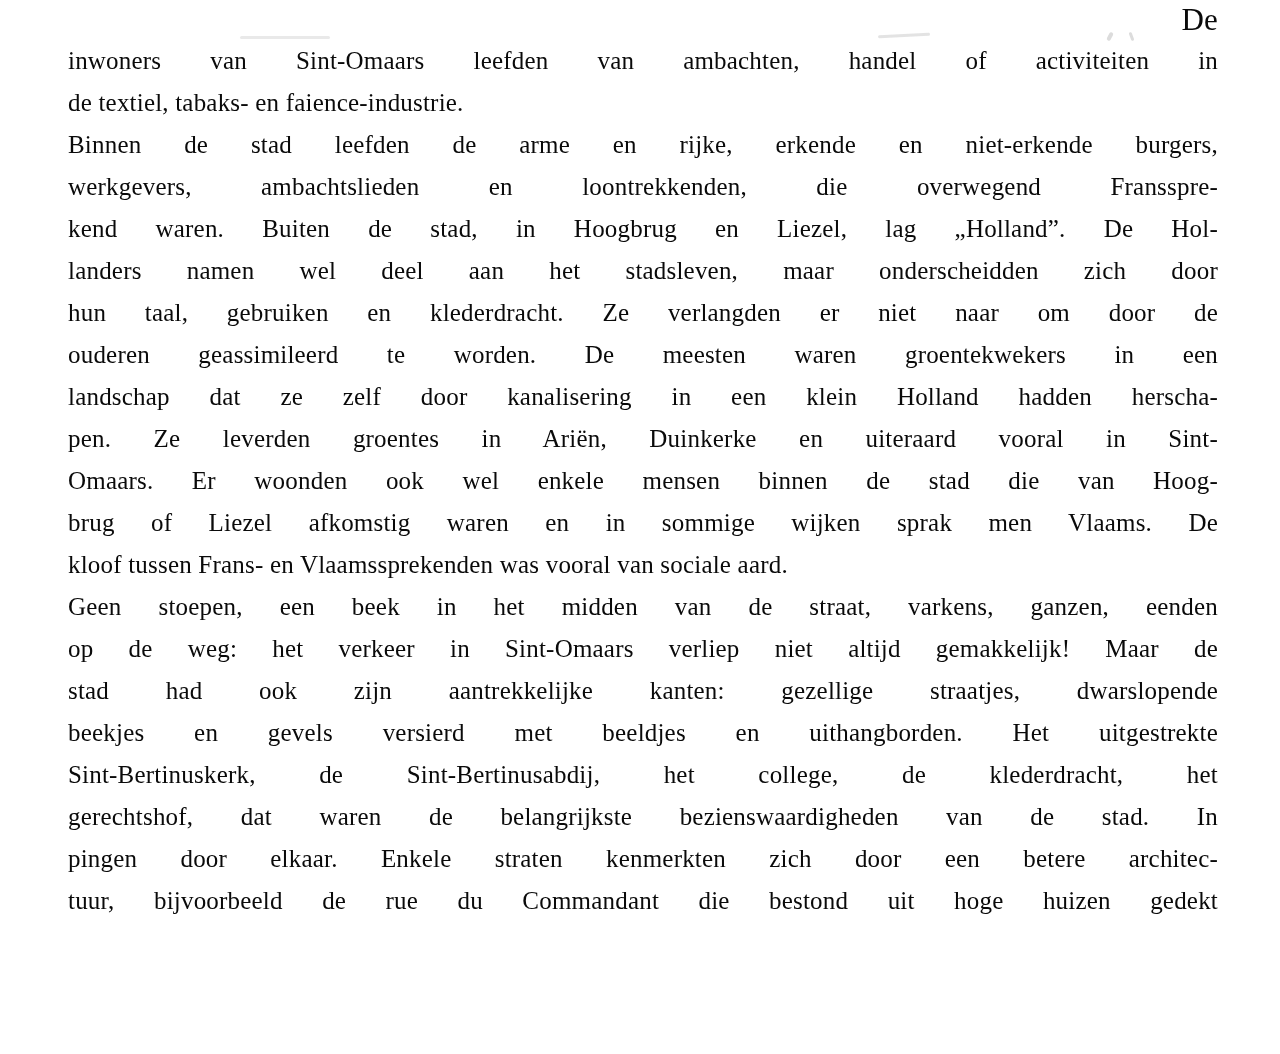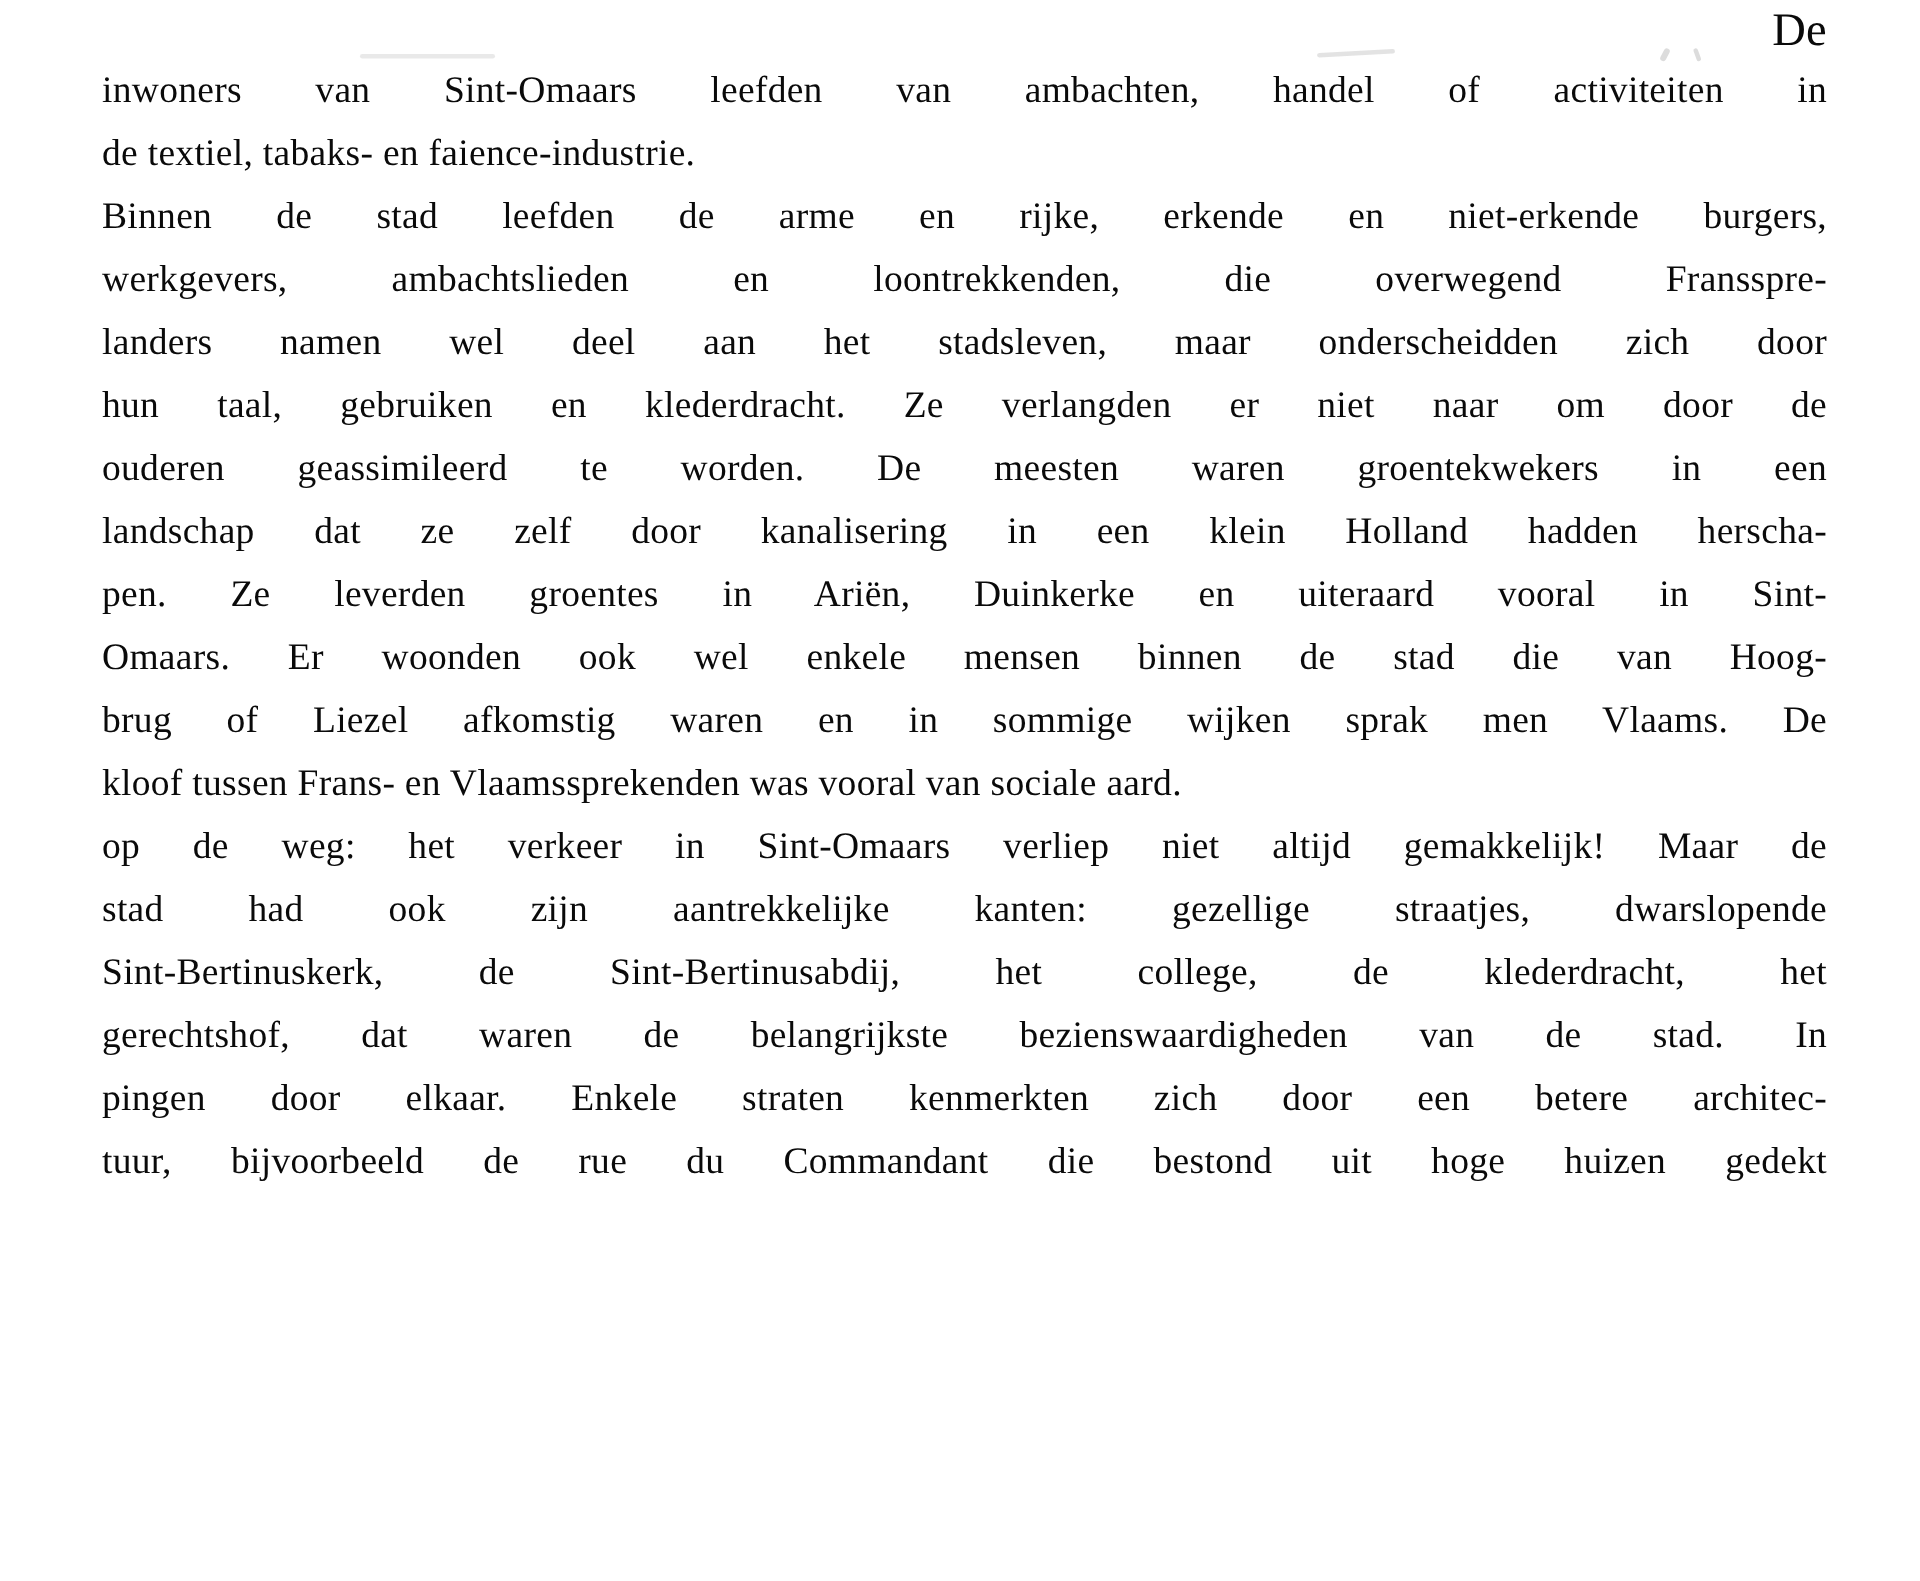--- a/index.html
+++ b/index.html
@@ -70,30 +70,33 @@
   <div class="artifact a4"></div>
 
   <div class="text-block">
     <div class="line hang">De</div>
 
     <div id="lines-container">
         <div class="line j">inwoners van Sint-Omaars leefden van ambachten, handel of activiteiten in</div>
         <div class="line l">de textiel, tabaks- en faience-industrie.</div>
         <div class="line j">Binnen de stad leefden de arme en rijke, erkende en niet-erkende burgers,</div>
         <div class="line j">werkgevers, ambachtslieden en loontrekkenden, die overwegend Fransspre-</div>
+        <div class="line j">kend waren. Buiten de stad, in Hoogbrug en Liezel, lag „Holland”. De Hol-</div>
         <div class="line j">landers namen wel deel aan het stadsleven, maar onderscheidden zich door</div>
         <div class="line j">hun taal, gebruiken en klederdracht. Ze verlangden er niet naar om door de</div>
         <div class="line j">ouderen geassimileerd te worden. De meesten waren groentekwekers in een</div>
         <div class="line j">landschap dat ze zelf door kanalisering in een klein Holland hadden herscha-</div>
         <div class="line j">pen. Ze leverden groentes in Ariën, Duinkerke en uiteraard vooral in Sint-</div>
         <div class="line j">Omaars. Er woonden ook wel enkele mensen binnen de stad die van Hoog-</div>
         <div class="line j">brug of Liezel afkomstig waren en in sommige wijken sprak men Vlaams. De</div>
         <div class="line l">kloof tussen Frans- en Vlaamssprekenden was vooral van sociale aard.</div>
+        <div class="line j">Geen stoepen, een beek in het midden van de straat, varkens, ganzen, eenden</div>
         <div class="line j">op de weg: het verkeer in Sint-Omaars verliep niet altijd gemakkelijk! Maar de</div>
         <div class="line j">stad had ook zijn aantrekkelijke kanten: gezellige straatjes, dwarslopende</div>
+        <div class="line j">beekjes en gevels versierd met beeldjes en uithangborden. Het uitgestrekte</div>
         <div class="line j">Sint-Bertinuskerk, de Sint-Bertinusabdij, het college, de klederdracht, het</div>
         <div class="line j">gerechtshof, dat waren de belangrijkste bezienswaardigheden van de stad. In</div>
         <div class="line j">pingen door elkaar. Enkele straten kenmerkten zich door een betere architec-</div>
         <div class="line j">tuur, bijvoorbeeld de rue du Commandant die bestond uit hoge huizen gedekt</div>
       </div>
   </div>
 
 </div>
 
 </body></html>

